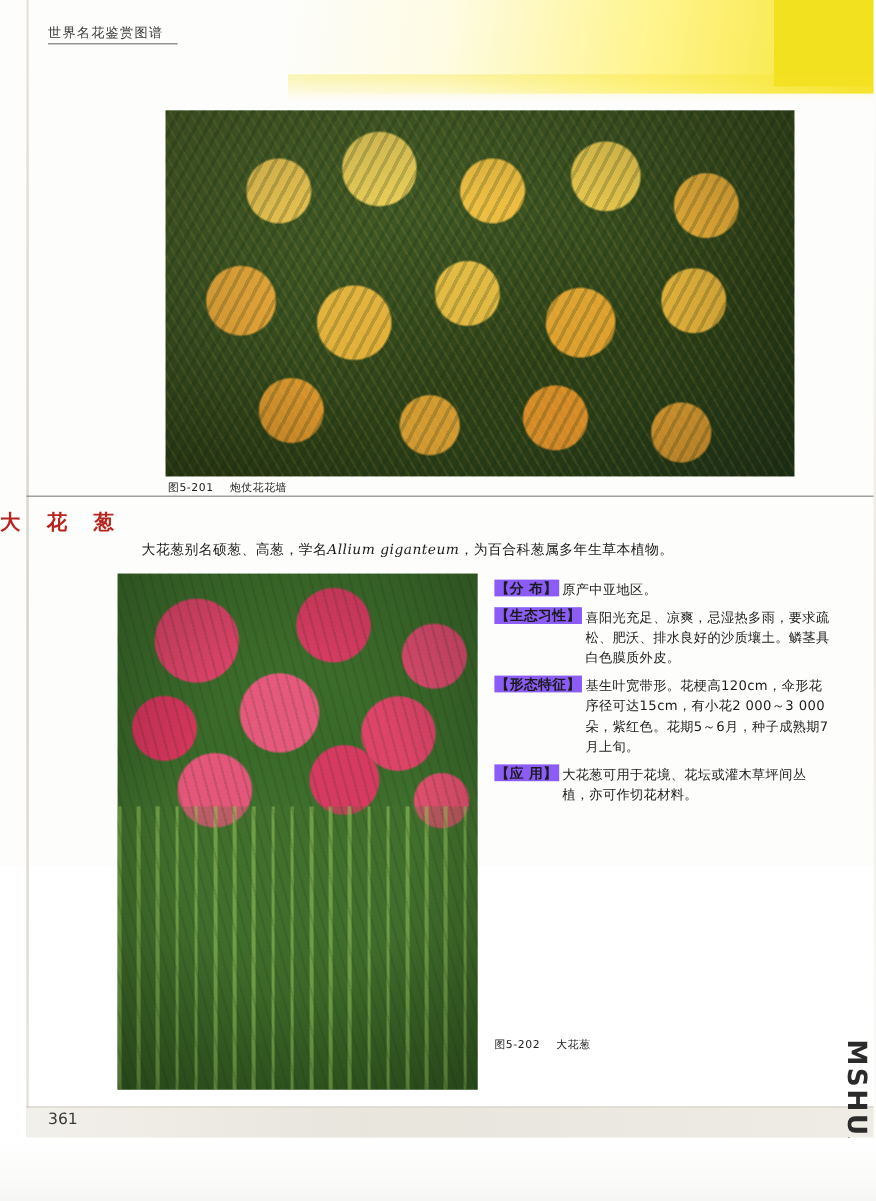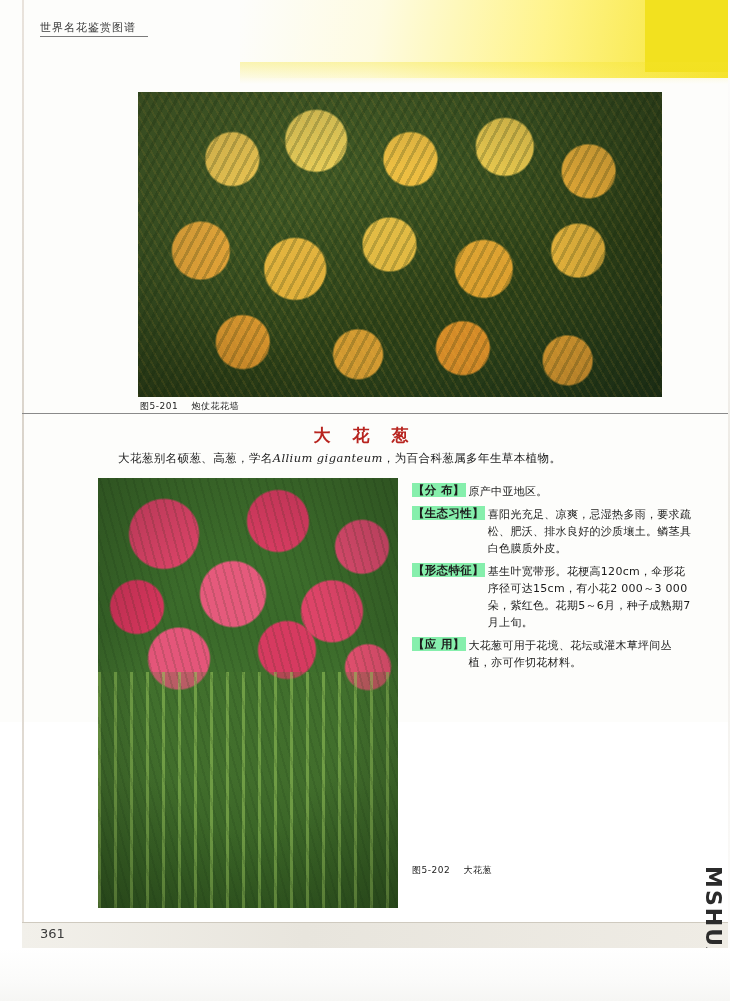--- a/index.html
+++ b/index.html
@@ -111,21 +111,21 @@
   .divider {
     position: absolute;
     left: 22px; top: 413px; width: 706px; height: 1px;
     background: #8a8a8a;
   }
 
   
   .sec-title {
     position: absolute;
     left: 0; top: 424px; width: 730px;
-    text-align: center;
+    text-align: left;
     font-size: 17px;
     font-weight: bold;
     color: #b8241f;
     letter-spacing: 8px;
     font-family: "DejaVu Sans", sans-serif;
   }
 
   
   .intro {
     position: absolute;
@@ -187,21 +187,21 @@
   .spec-label {
     flex: 0 0 auto;
     font-size: 11.5px;
     font-weight: bold;
     color: #1b1b1b;
     white-space: nowrap;
     letter-spacing: 0.3px;
     padding-top: 0px;
   }
   .spec-label .hl {
-    background: #86efac;
+    background: #8b5cf6;
     padding: 0 1px;
   }
   .spec-text {
     flex: 1 1 auto;
     font-size: 11px;
     color: #1b1b1b;
     line-height: 1.55;
     letter-spacing: 0.3px;
     padding-left: 3px;
   }

